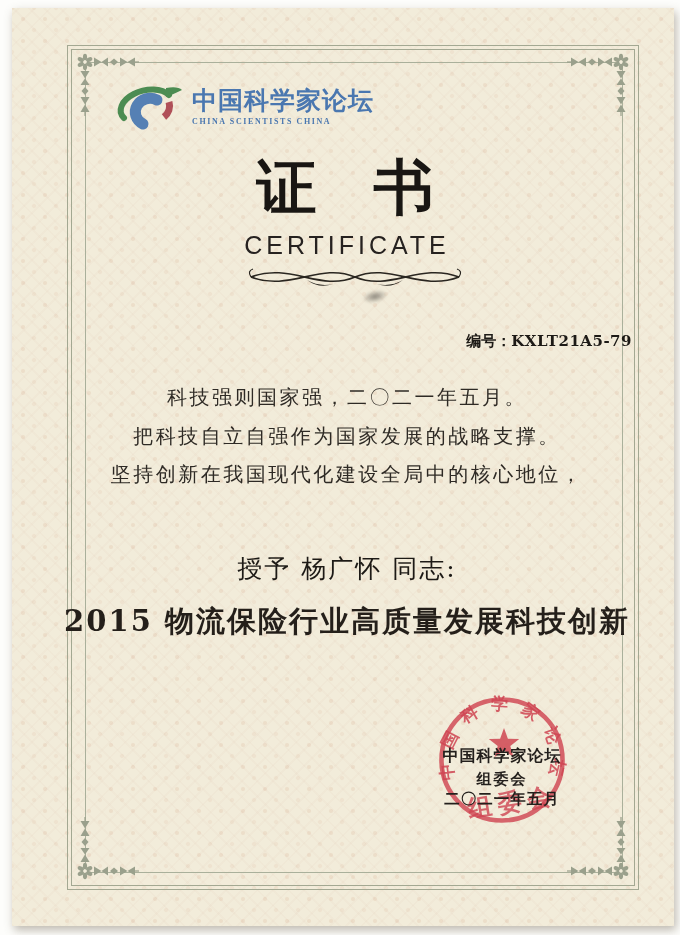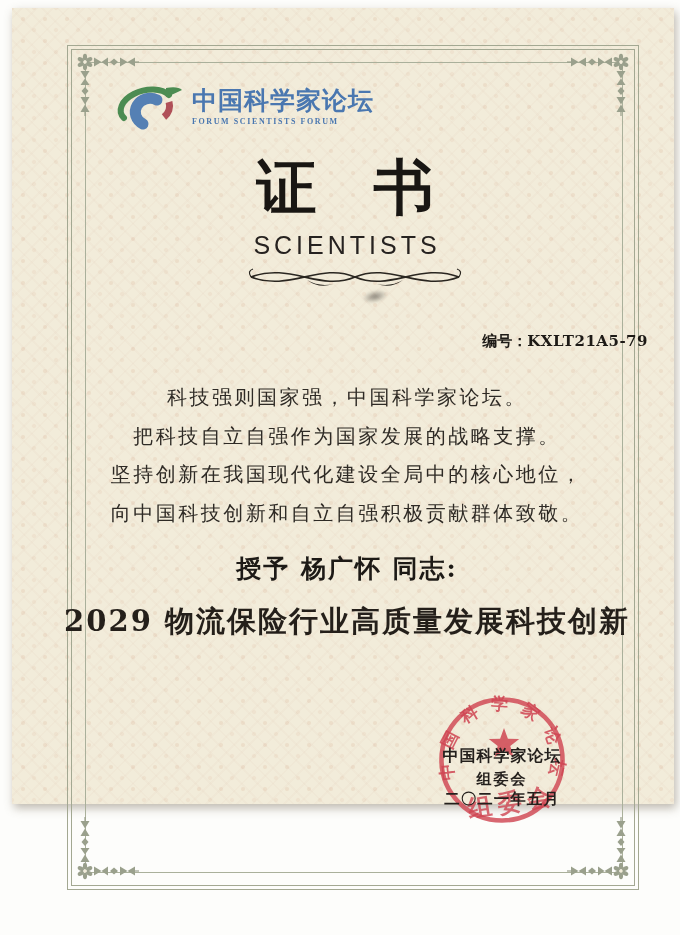--- a/index.html
+++ b/index.html
@@ -1,21 +1,21 @@
 <!DOCTYPE html>
 <html><head>
 <meta charset="utf-8">
 <style>
   html,body{margin:0;padding:0;}
   body{
     width:680px;height:935px;position:relative;background:#fdfdfb;
     font-family:"DejaVu Serif","Liberation Serif",serif;overflow:hidden;
   }
   .paper{
-    position:absolute;left:12px;top:8px;width:662px;height:796px;
+    position:absolute;left:12px;top:8px;width:662px;height:918px;
     background-color:#f2ecda;
     background-image:
       radial-gradient(circle, rgba(213,166,138,0.20) 1.5px, rgba(0,0,0,0) 2.6px),
       radial-gradient(circle, rgba(213,166,138,0.13) 1.5px, rgba(0,0,0,0) 2.6px),
       repeating-linear-gradient(45deg, rgba(210,170,150,0.06) 0 2px, rgba(0,0,0,0) 2px 11px),
       repeating-linear-gradient(-45deg, rgba(210,170,150,0.06) 0 2px, rgba(0,0,0,0) 2px 11px);
     background-size:22px 22px,22px 22px,auto,auto;
     background-position:0 0,11px 11px,0 0,0 0;
     box-shadow:2px 4px 9px rgba(110,100,80,0.45);
   }
@@ -32,24 +32,24 @@
   .logo-cn{font-family:"DejaVu Sans","Liberation Sans",sans-serif;font-weight:bold;
     font-size:25px;color:#4a77b0;letter-spacing:1px;line-height:1.05;}
   .logo-en{font-size:8px;color:#4a77b0;letter-spacing:1.6px;margin-top:2px;
     font-family:"Liberation Serif",serif;font-weight:bold;}
   .centered{position:absolute;left:8px;right:0;text-align:center;}
   .title-cn{top:140px;font-family:"DejaVu Sans","Liberation Sans",sans-serif;
     font-weight:bold;font-size:60px;color:#191613;word-spacing:28px;letter-spacing:4px;}
   .title-en{top:223px;font-family:"Liberation Sans",sans-serif;font-weight:400;
     font-size:25px;color:#262220;letter-spacing:4px;}
   .flourish{position:absolute;left:0;right:0;top:252px;margin:0 auto;display:block;left:24px;}
-  .serial{position:absolute;right:26px;top:324px;font-size:15px;color:#1d1a16;font-weight:bold;}
+  .serial{position:absolute;right:42px;top:324px;font-size:15px;color:#1d1a16;font-weight:bold;}
   .serial .value{font-family:"DejaVu Serif",serif;letter-spacing:0.5px;}
   .body-text{top:370px;font-size:20px;color:#2e2a25;letter-spacing:2.5px;line-height:38.5px;}
-  .award-line{top:544px;font-size:25px;font-weight:700;color:#1d1a16;letter-spacing:2px;}
+  .award-line{top:544px;font-size:25px;font-weight:400;color:#1d1a16;letter-spacing:2px;}
   .award-title{top:592px;font-size:29px;font-weight:bold;color:#241f1a;
     letter-spacing:2px;line-height:42px;}
   .smudge{position:absolute;left:350px;top:282px;width:26px;height:13px;border-radius:50%;
     background:radial-gradient(ellipse, rgba(60,55,50,0.55) 0%, rgba(60,55,50,0) 70%);
     filter:blur(1px);transform:rotate(-12deg);}
   .seal-wrap{position:absolute;left:408px;top:678px;width:164px;height:164px;}
   .seal-ring-text{font-size:17px;letter-spacing:12px;font-weight:bold;
     font-family:"DejaVu Sans",sans-serif;}
   .seal-bottom-text{font-size:24px;letter-spacing:6px;font-weight:bold;
     font-family:"DejaVu Sans",sans-serif;}
@@ -188,26 +188,26 @@
 
   <div class="logo">
     <svg width="72" height="58" viewBox="0 0 72 58">
       <path d="M 12,40 A 26,16 -14 1 1 57,17" fill="none" stroke="#4c8c52" stroke-width="6" stroke-linecap="round"></path>
       <path d="M 54,10 Q 66,8 70,12 Q 62,16 54,19 Z" fill="#4c8c52"></path>
       <path d="M 45,22 A 14,13 0 1 0 31,46" fill="none" stroke="#5580b4" stroke-width="11" stroke-linecap="round"></path>
       <path d="M 57,24 A 17,15 0 0 1 52,39" fill="none" stroke="#b05058" stroke-width="7" stroke-linecap="butt"></path>
     </svg>
     <div class="logo-text">
       <div class="logo-cn">中国科学家论坛</div>
-      <div class="logo-en">FORUM SCIENTISTS FORUM</div>
+      <div class="logo-en">CHINA SCIENTISTS CHINA</div>
     </div>
   </div>
 
   <div class="centered title-cn">证 书</div>
-  <div class="centered title-en">SCIENTISTS</div>
+  <div class="centered title-en">CERTIFICATE</div>
 
   <svg class="flourish centered" width="220" height="34" viewBox="0 0 220 34" style="position:absolute;">
     <g fill="none" stroke="#2a2620" stroke-width="1.6">
       <path d="M6,17 C 45,2 75,32 110,17 C 145,2 175,32 214,17"></path>
       <path d="M6,17 C 45,32 75,2 110,17 C 145,32 175,2 214,17"></path>
       <path d="M6,17 q -4,-6 2,-8" stroke-width="1.2"></path>
       <path d="M214,17 q 4,-6 -2,-8" stroke-width="1.2"></path>
     </g>
     <g fill="#2a2620">
       <path d="M62,20 q 12,9 26,4 q -14,3 -26,-4 z"></path>
@@ -217,30 +217,29 @@
     </g>
   </svg>
 
   <div class="smudge"></div>
 
   <div class="serial">
     <span>编号：</span><span class="value">KXLT21A5-79</span>
   </div>
 
   <div class="centered body-text">
-    <div>科技强则国家强，中国科学家论坛。</div>
+    <div>科技强则国家强，二〇二一年五月。</div>
     <div>把科技自立自强作为国家发展的战略支撑。</div>
     <div>坚持创新在我国现代化建设全局中的核心地位，</div>
-    <div>向中国科技创新和自立自强积极贡献群体致敬。</div>
   </div>
 
   <div class="centered award-line">授予 杨广怀 同志:</div>
 
   <div class="centered award-title">
-    <div>2029 物流保险行业高质量发展科技创新</div>
+    <div>2015 物流保险行业高质量发展科技创新</div>
   </div>
 
   <div class="seal-wrap">
     <svg width="164" height="164" viewBox="0 0 164 164">
       <circle cx="82" cy="74" r="60.5" fill="none" stroke="#cf4552" stroke-width="4.6" opacity="0.82"></circle>
       <path id="ringPath" d="M 36.7 95.1 A 50 50 0 1 1 127.3 95.1" fill="none"></path>
       <text class="seal-ring-text" fill="#cf4552" opacity="0.85">
         <textPath href="#ringPath" startOffset="2">中国科学家论坛</textPath>
       </text>
       <polygon opacity="0.86" fill="#cf4753" points="84,42 87.9,52.7 99.2,53.1 90.3,60 93.4,70.9 84,64.6 74.6,70.9 77.7,60 68.8,53.1 80.1,52.7"></polygon>

